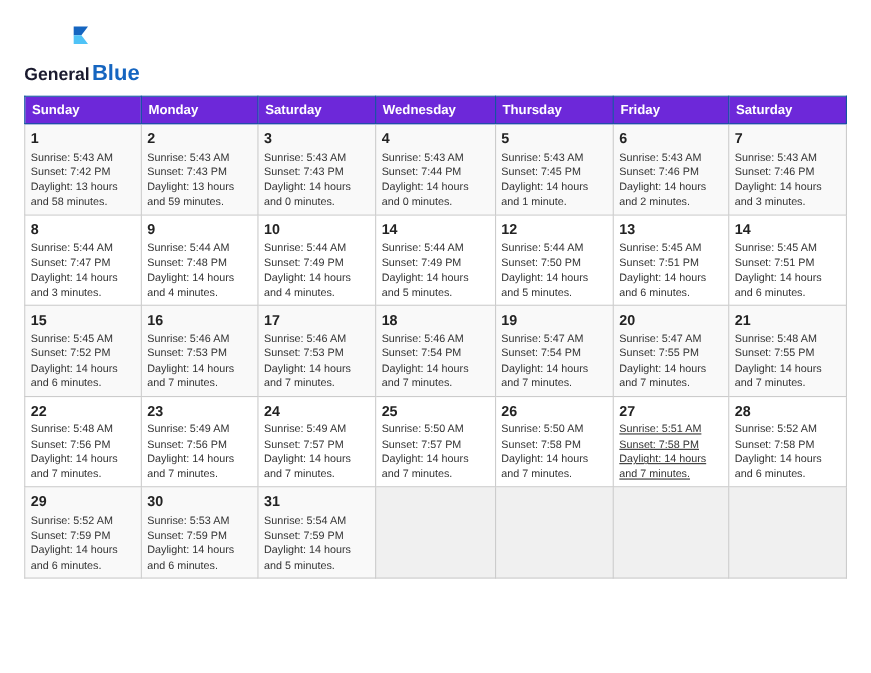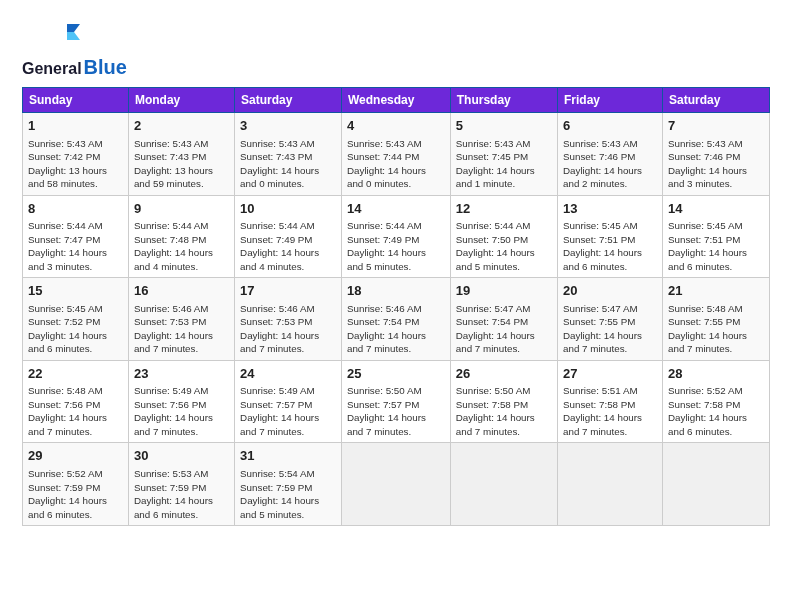--- a/index.html
+++ b/index.html
@@ -306,21 +306,21 @@
           </td>
           <td>
             <span class="day-num">26</span>
             <div class="day-detail" style="white-space: pre-line;">Sunrise: 5:50 AM
 Sunset: 7:58 PM
 Daylight: 14 hours
 and 7 minutes.</div>
           </td>
           <td>
             <span class="day-num">27</span>
-            <div class="day-detail" style="white-space: pre-line;">Sunrise: 5:51 AM
+            <div class="day-detail" style="white-space: pre-line; text-decoration: underline;">Sunrise: 5:51 AM
 Sunset: 7:58 PM
 Daylight: 14 hours
 and 7 minutes.</div>
           </td>
           <td>
             <span class="day-num">28</span>
             <div class="day-detail" style="white-space: pre-line;">Sunrise: 5:52 AM
 Sunset: 7:58 PM
 Daylight: 14 hours
 and 6 minutes.</div>

